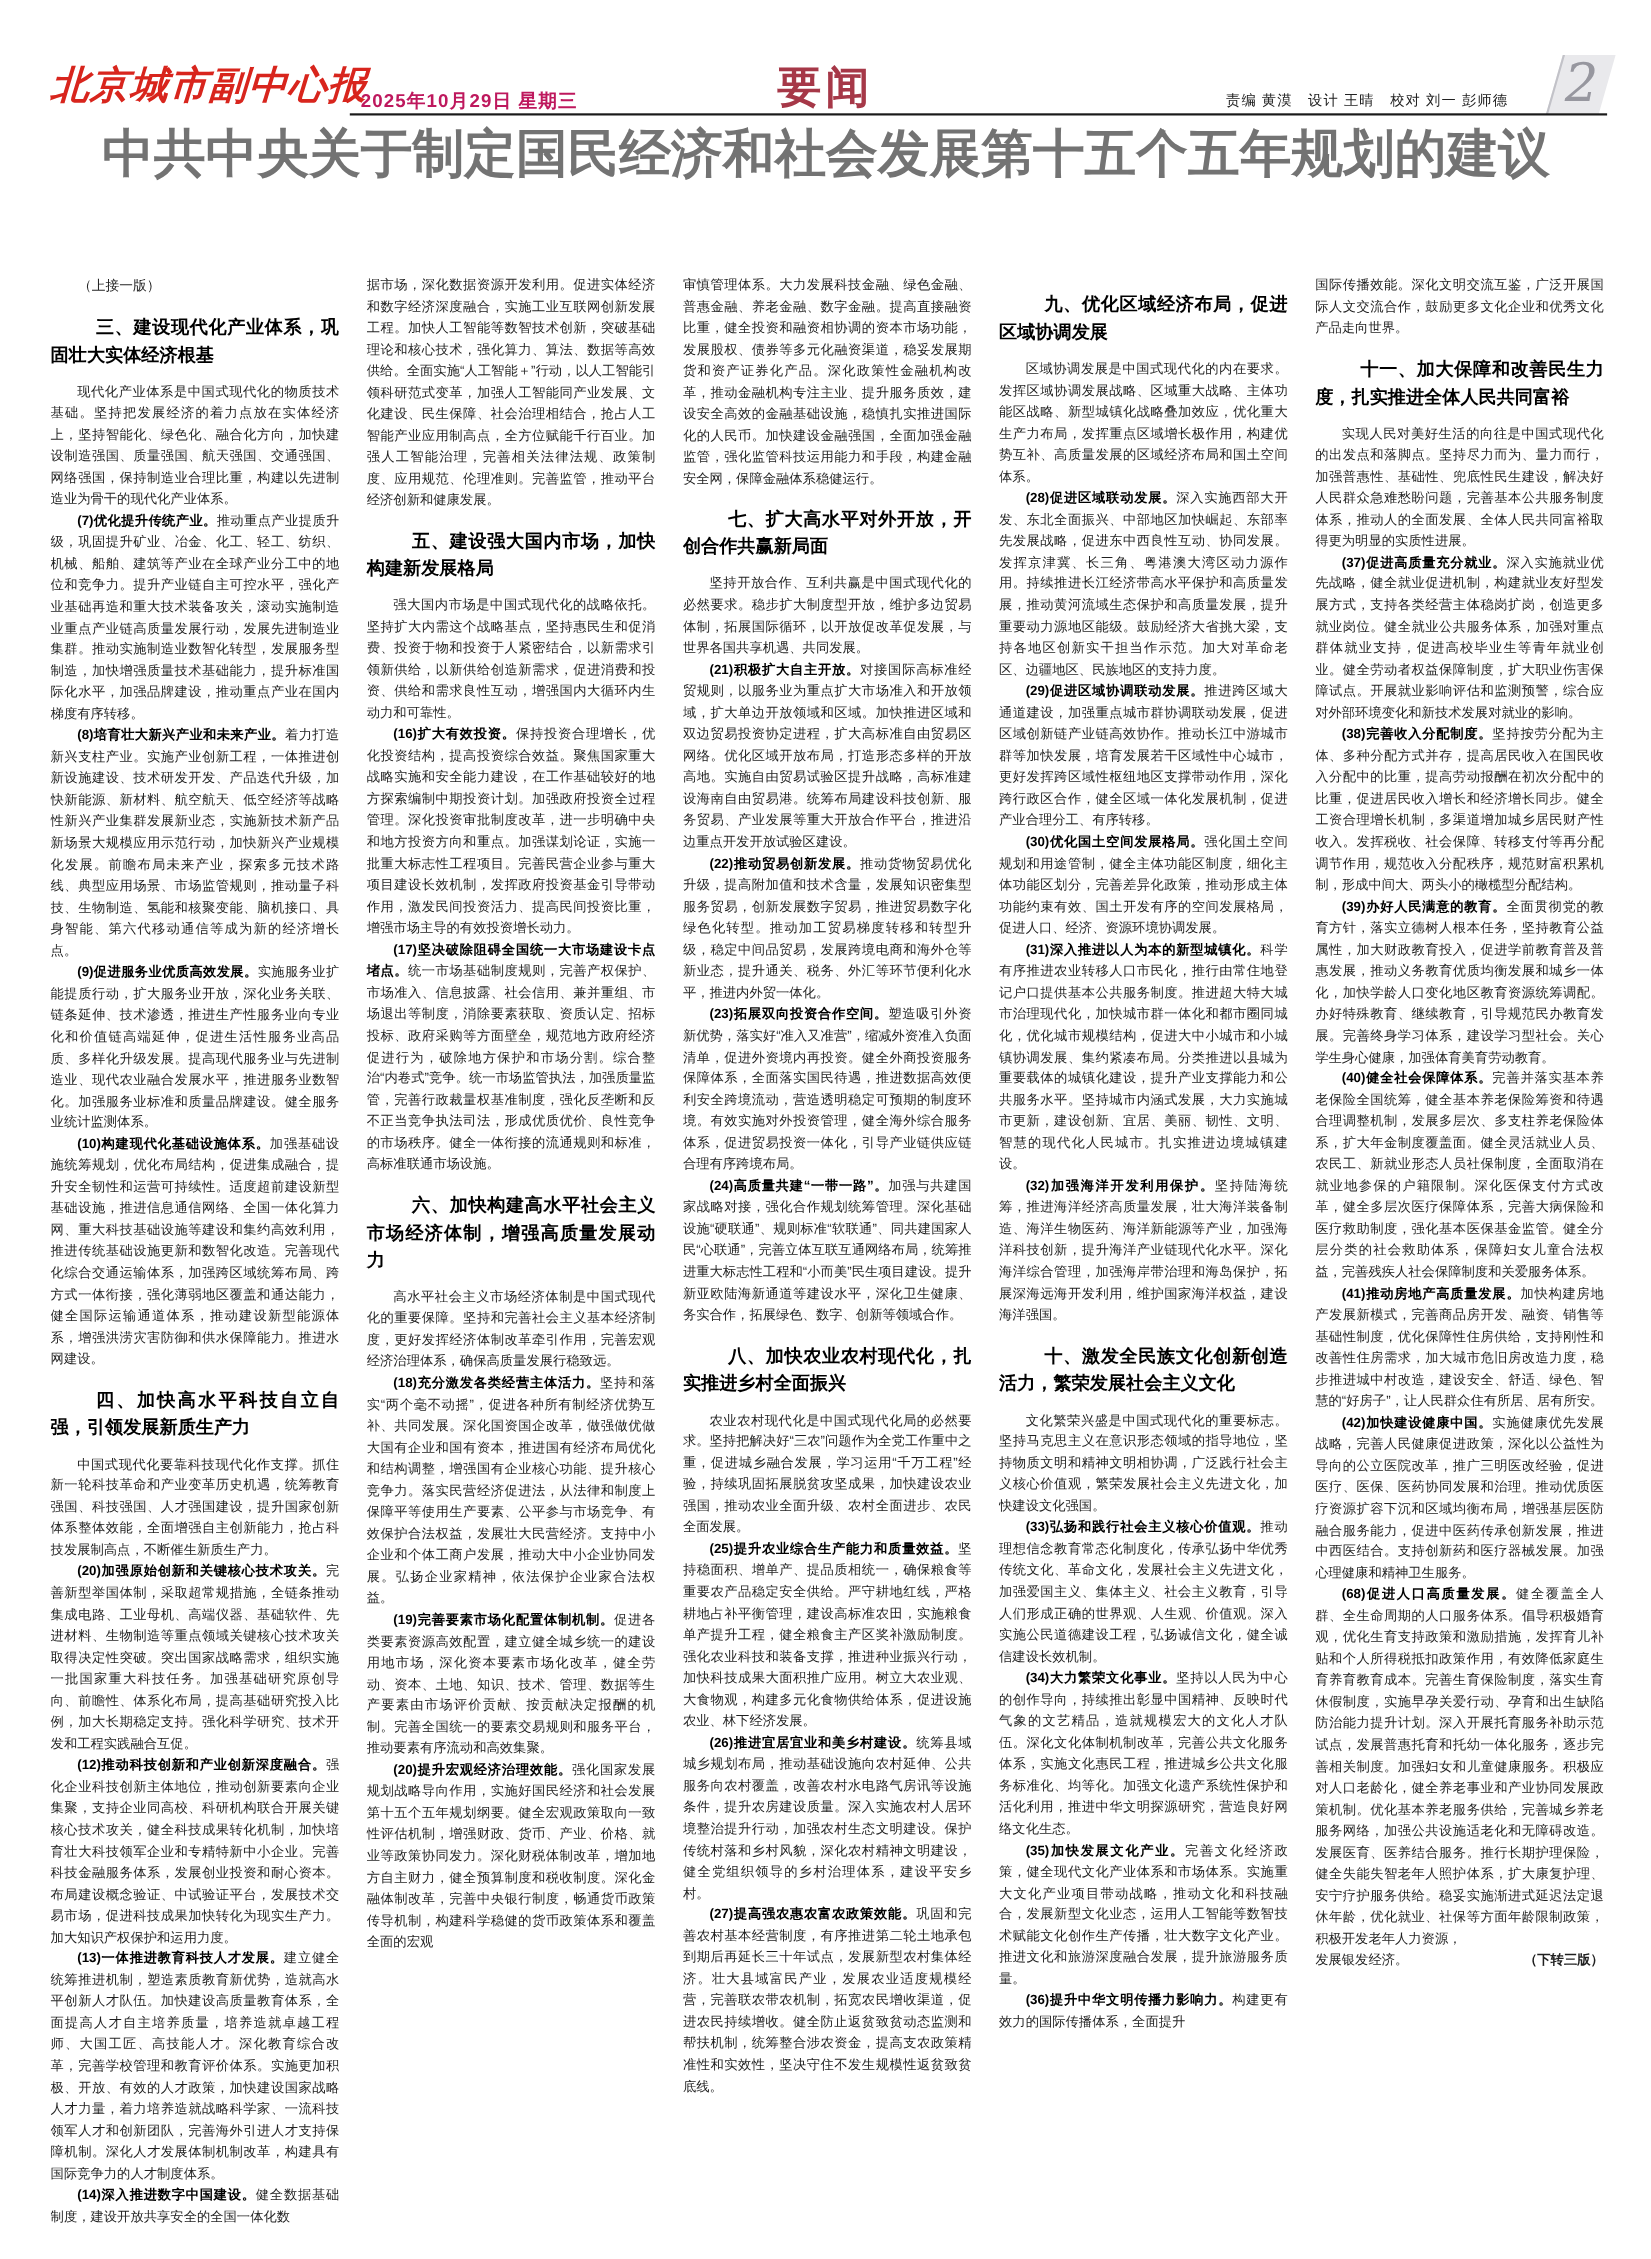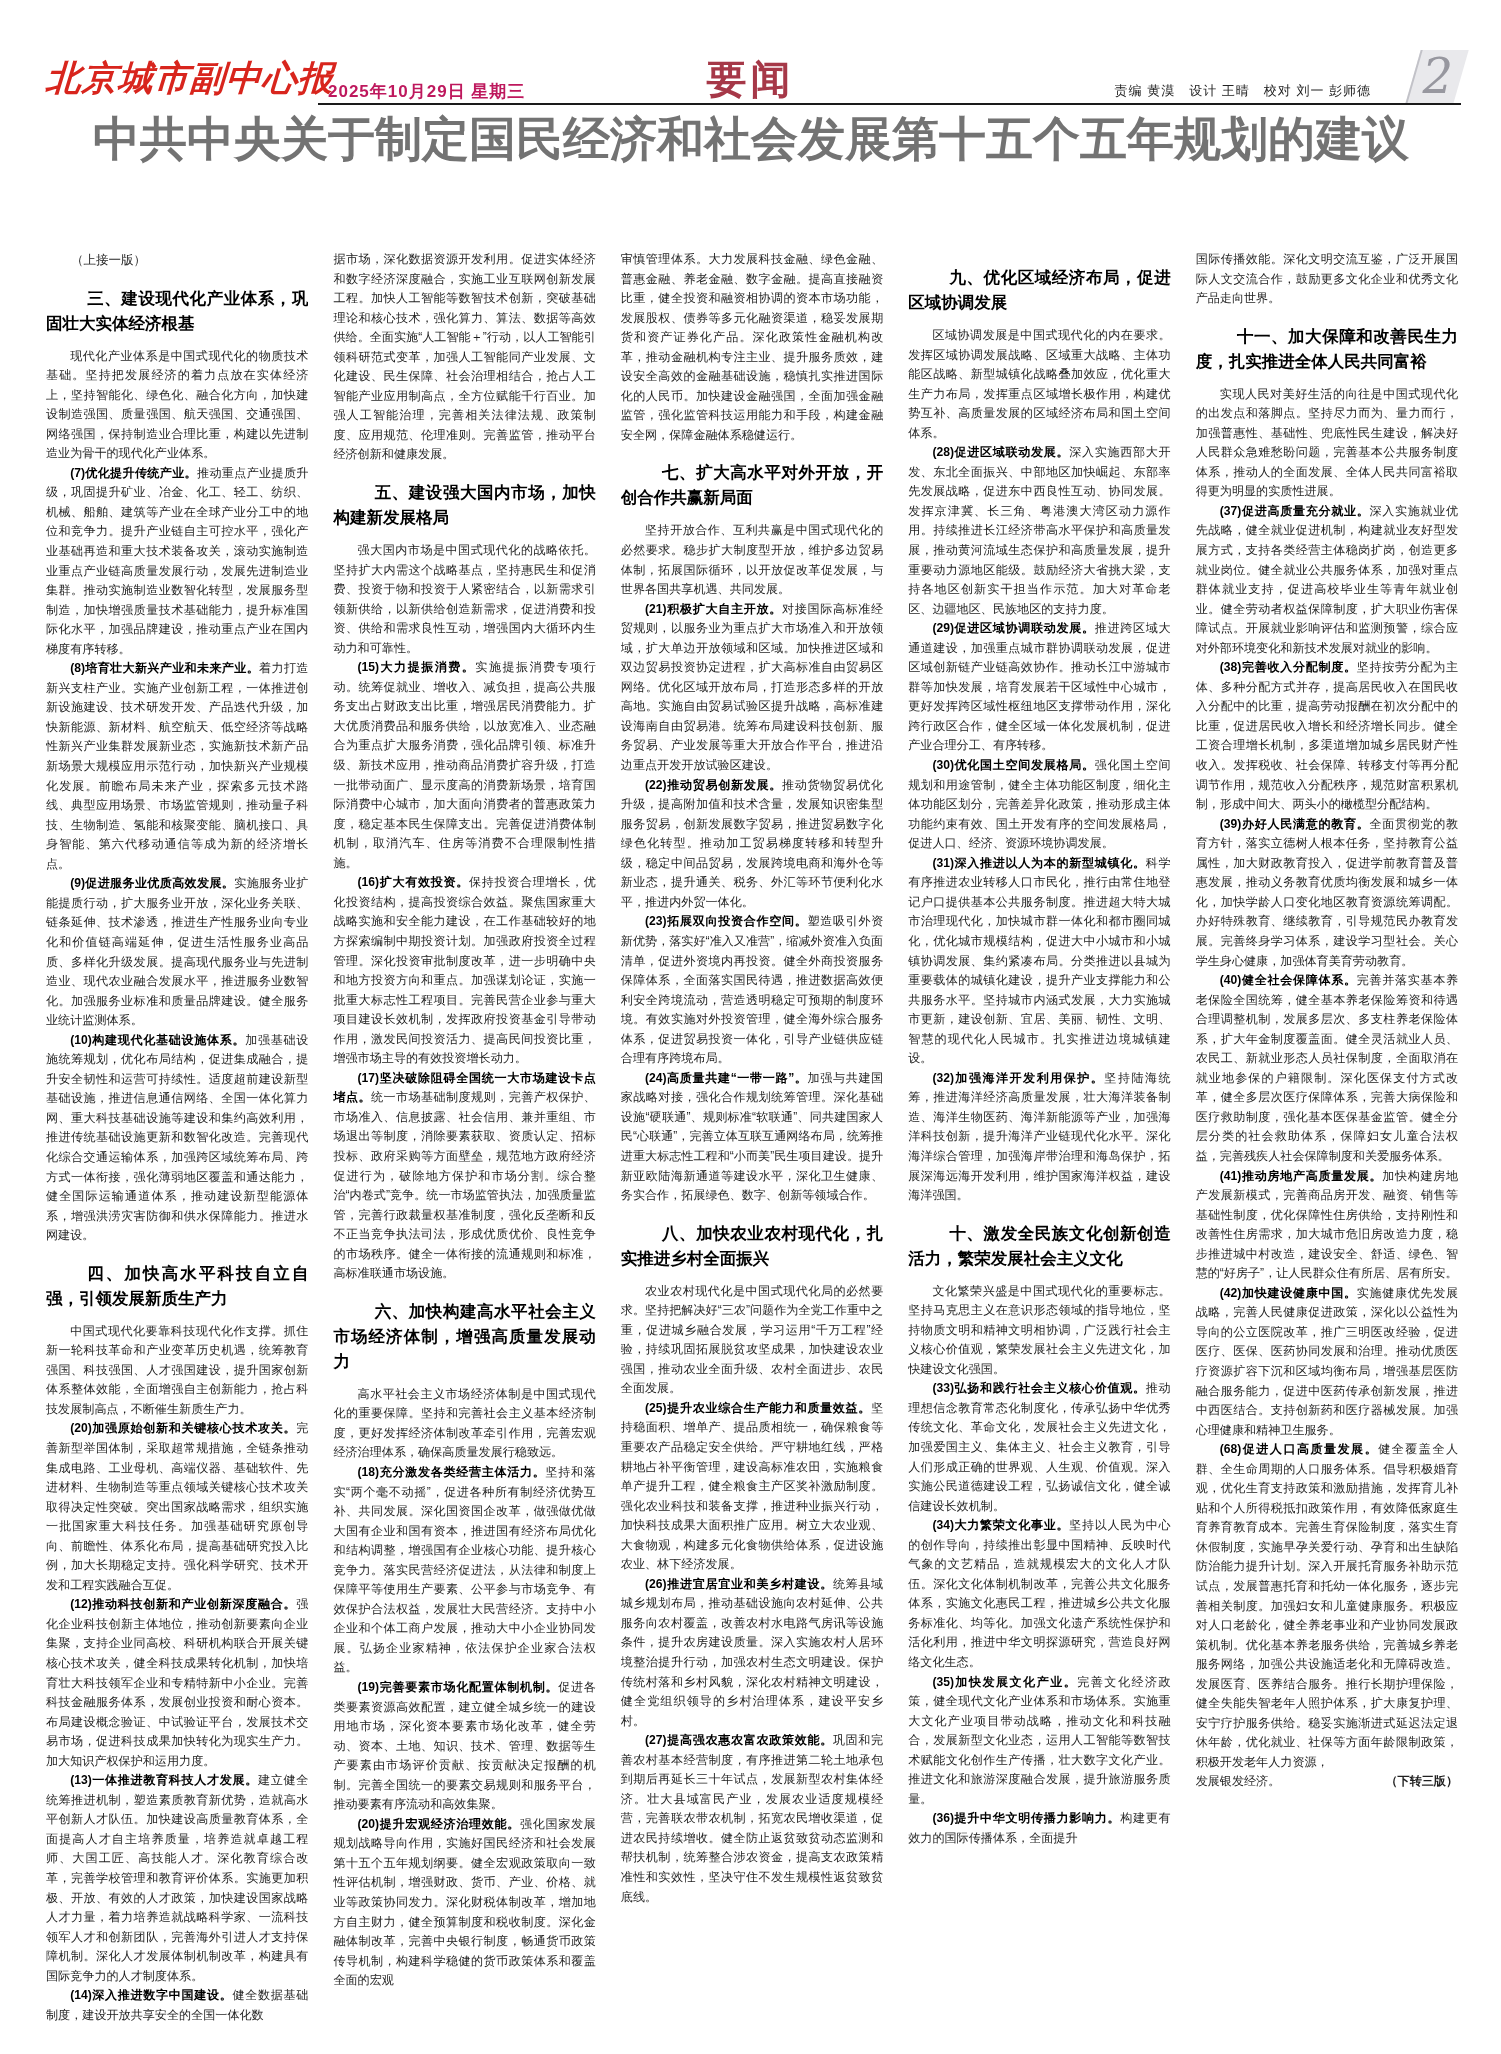--- a/index.html
+++ b/index.html
@@ -67,21 +67,20 @@
         <p>中国式现代化要靠科技现代化作支撑。抓住新一轮科技革命和产业变革历史机遇，统筹教育强国、科技强国、人才强国建设，提升国家创新体系整体效能，全面增强自主创新能力，抢占科技发展制高点，不断催生新质生产力。</p>
         <p><b>(20)加强原始创新和关键核心技术攻关。</b>完善新型举国体制，采取超常规措施，全链条推动集成电路、工业母机、高端仪器、基础软件、先进材料、生物制造等重点领域关键核心技术攻关取得决定性突破。突出国家战略需求，组织实施一批国家重大科技任务。加强基础研究原创导向、前瞻性、体系化布局，提高基础研究投入比例，加大长期稳定支持。强化科学研究、技术开发和工程实践融合互促。</p>
         <p><b>(12)推动科技创新和产业创新深度融合。</b>强化企业科技创新主体地位，推动创新要素向企业集聚，支持企业同高校、科研机构联合开展关键核心技术攻关，健全科技成果转化机制，加快培育壮大科技领军企业和专精特新中小企业。完善科技金融服务体系，发展创业投资和耐心资本。布局建设概念验证、中试验证平台，发展技术交易市场，促进科技成果加快转化为现实生产力。加大知识产权保护和运用力度。</p>
         <p><b>(13)一体推进教育科技人才发展。</b>建立健全统筹推进机制，塑造素质教育新优势，造就高水平创新人才队伍。加快建设高质量教育体系，全面提高人才自主培养质量，培养造就卓越工程师、大国工匠、高技能人才。深化教育综合改革，完善学校管理和教育评价体系。实施更加积极、开放、有效的人才政策，加快建设国家战略人才力量，着力培养造就战略科学家、一流科技领军人才和创新团队，完善海外引进人才支持保障机制。深化人才发展体制机制改革，构建具有国际竞争力的人才制度体系。</p>
         <p><b>(14)深入推进数字中国建设。</b>健全数据基础制度，建设开放共享安全的全国一体化数</p>
       </div>
     <div class="col">
         <p class="cont">据市场，深化数据资源开发利用。促进实体经济和数字经济深度融合，实施工业互联网创新发展工程。加快人工智能等数智技术创新，突破基础理论和核心技术，强化算力、算法、数据等高效供给。全面实施“人工智能＋”行动，以人工智能引领科研范式变革，加强人工智能同产业发展、文化建设、民生保障、社会治理相结合，抢占人工智能产业应用制高点，全方位赋能千行百业。加强人工智能治理，完善相关法律法规、政策制度、应用规范、伦理准则。完善监管，推动平台经济创新和健康发展。</p>
         <div class="sec-h">五、建设强大国内市场，加快构建新发展格局</div>
         <p>强大国内市场是中国式现代化的战略依托。坚持扩大内需这个战略基点，坚持惠民生和促消费、投资于物和投资于人紧密结合，以新需求引领新供给，以新供给创造新需求，促进消费和投资、供给和需求良性互动，增强国内大循环内生动力和可靠性。</p>
-        <p><b>(15)大力提振消费。</b>实施提振消费专项行动。统筹促就业、增收入、减负担，提高公共服务支出占财政支出比重，增强居民消费能力。扩大优质消费品和服务供给，以放宽准入、业态融合为重点扩大服务消费，强化品牌引领、标准升级、新技术应用，推动商品消费扩容升级，打造一批带动面广、显示度高的消费新场景，培育国际消费中心城市，加大面向消费者的普惠政策力度，稳定基本民生保障支出。完善促进消费体制机制，取消汽车、住房等消费不合理限制性措施。</p>
         <p><b>(16)扩大有效投资。</b>保持投资合理增长，优化投资结构，提高投资综合效益。聚焦国家重大战略实施和安全能力建设，在工作基础较好的地方探索编制中期投资计划。加强政府投资全过程管理。深化投资审批制度改革，进一步明确中央和地方投资方向和重点。加强谋划论证，实施一批重大标志性工程项目。完善民营企业参与重大项目建设长效机制，发挥政府投资基金引导带动作用，激发民间投资活力、提高民间投资比重，增强市场主导的有效投资增长动力。</p>
         <p><b>(17)坚决破除阻碍全国统一大市场建设卡点堵点。</b>统一市场基础制度规则，完善产权保护、市场准入、信息披露、社会信用、兼并重组、市场退出等制度，消除要素获取、资质认定、招标投标、政府采购等方面壁垒，规范地方政府经济促进行为，破除地方保护和市场分割。综合整治“内卷式”竞争。统一市场监管执法，加强质量监管，完善行政裁量权基准制度，强化反垄断和反不正当竞争执法司法，形成优质优价、良性竞争的市场秩序。健全一体衔接的流通规则和标准，高标准联通市场设施。</p>
         <div class="sec-h">六、加快构建高水平社会主义市场经济体制，增强高质量发展动力</div>
         <p>高水平社会主义市场经济体制是中国式现代化的重要保障。坚持和完善社会主义基本经济制度，更好发挥经济体制改革牵引作用，完善宏观经济治理体系，确保高质量发展行稳致远。</p>
         <p><b>(18)充分激发各类经营主体活力。</b>坚持和落实“两个毫不动摇”，促进各种所有制经济优势互补、共同发展。深化国资国企改革，做强做优做大国有企业和国有资本，推进国有经济布局优化和结构调整，增强国有企业核心功能、提升核心竞争力。落实民营经济促进法，从法律和制度上保障平等使用生产要素、公平参与市场竞争、有效保护合法权益，发展壮大民营经济。支持中小企业和个体工商户发展，推动大中小企业协同发展。弘扬企业家精神，依法保护企业家合法权益。</p>
         <p><b>(19)完善要素市场化配置体制机制。</b>促进各类要素资源高效配置，建立健全城乡统一的建设用地市场，深化资本要素市场化改革，健全劳动、资本、土地、知识、技术、管理、数据等生产要素由市场评价贡献、按贡献决定报酬的机制。完善全国统一的要素交易规则和服务平台，推动要素有序流动和高效集聚。</p>
         <p><b>(20)提升宏观经济治理效能。</b>强化国家发展规划战略导向作用，实施好国民经济和社会发展第十五个五年规划纲要。健全宏观政策取向一致性评估机制，增强财政、货币、产业、价格、就业等政策协同发力。深化财税体制改革，增加地方自主财力，健全预算制度和税收制度。深化金融体制改革，完善中央银行制度，畅通货币政策传导机制，构建科学稳健的货币政策体系和覆盖全面的宏观</p>
       </div>
     <div class="col">
         <p class="cont">审慎管理体系。大力发展科技金融、绿色金融、普惠金融、养老金融、数字金融。提高直接融资比重，健全投资和融资相协调的资本市场功能，发展股权、债券等多元化融资渠道，稳妥发展期货和资产证券化产品。深化政策性金融机构改革，推动金融机构专注主业、提升服务质效，建设安全高效的金融基础设施，稳慎扎实推进国际化的人民币。加快建设金融强国，全面加强金融监管，强化监管科技运用能力和手段，构建金融安全网，保障金融体系稳健运行。</p>

